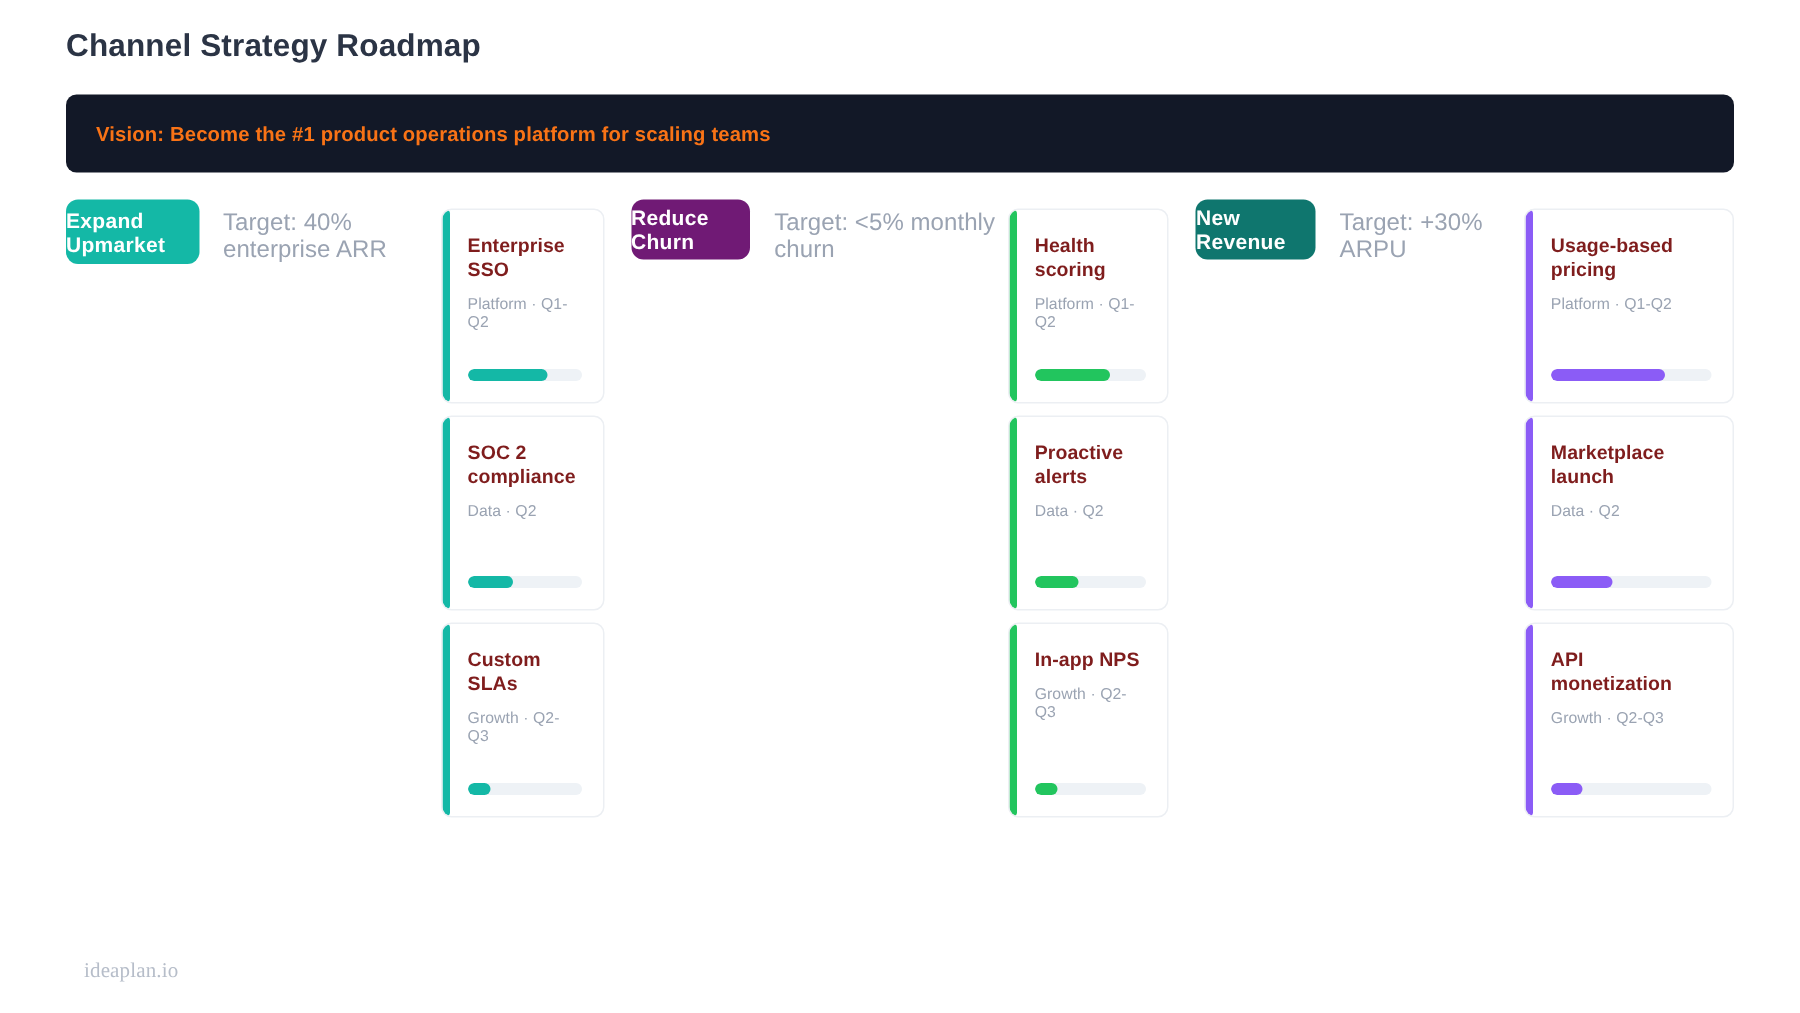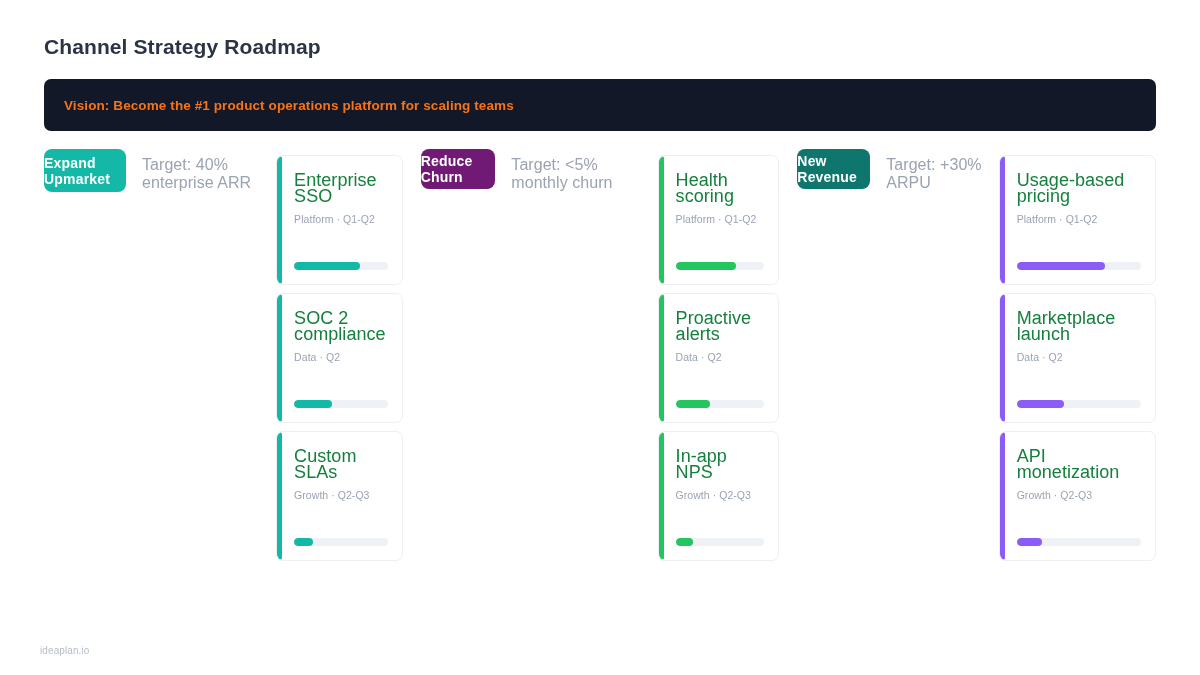--- a/index.html
+++ b/index.html
@@ -12,21 +12,21 @@
     background: #ffffff;
     font-family: "Liberation Sans", sans-serif;
     color: #1f2937;
     overflow: hidden;
   }
   .page {
     position: relative;
     width: 1200px;
     height: 675px;
     box-sizing: border-box;
-    padding: 16px 44px;
+    padding: 0 44px;
   }
   .page-title {
     font-size: 21px;
     font-weight: bold;
     color: #2b3445;
     letter-spacing: 0.1px;
     padding-top: 17px;
     margin: 0;
     line-height: 28px;
   }
@@ -96,23 +96,23 @@
   }
   .card-accent {
     position: absolute;
     left: 0;
     top: 0;
     bottom: 0;
     width: 5px;
     border-radius: 3px;
   }
   .card-title {
-    font-size: 18px;
-    font-weight: normal;
-    color: #15803d;
+    font-size: 13px;
+    font-weight: bold;
+    color: #7f1d1d;
     letter-spacing: 0.05px;
     line-height: 16px;
   }
   .card-meta {
     margin-top: 9px;
     font-size: 10.5px;
     color: #9aa3b2;
     letter-spacing: 0.05px;
   }
   .progress-track {
@@ -124,25 +124,26 @@
     background: #eef2f6;
     border-radius: 5px;
     overflow: hidden;
   }
   .progress-fill {
     height: 100%;
     border-radius: 5px;
   }
   .footer {
     position: absolute;
-    left: 40px;
+    left: 56px;
     bottom: 19px;
-    font-size: 10px;
+    font-size: 14px;
     color: #b6bdc9;
     letter-spacing: 0.1px;
+    font-family: Liberation Serif, serif;
   }
 </style>
 </head>
 <body>
 
 <div class="page">
 
   <h1 class="page-title">Channel Strategy Roadmap</h1>
 
   <div class="vision-banner" style="background: rgb(18, 24, 39);">

